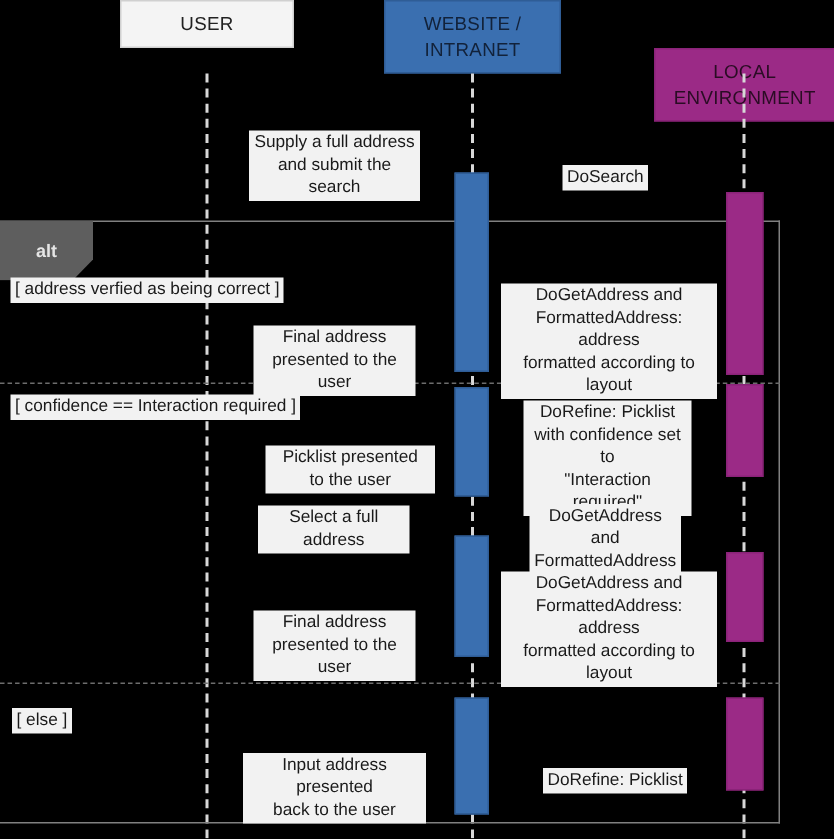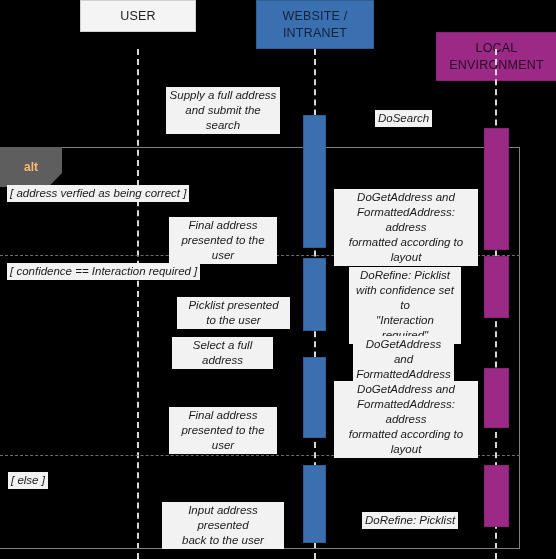--- a/index.html
+++ b/index.html
@@ -86,21 +86,21 @@
     box-sizing: border-box;
     border: 1px solid #808080;
     border-left: none;
     pointer-events: none;
   }
   .alt-tab {
     position: absolute;
     left: 0px; top: 147px;
     width: 62px; height: 40px;
     background: #5e5e5e;
-    color: #fdba74;
+    color: #e5e5e5;
     font-size: 12px;
     font-weight: bold;
     display: flex;
     align-items: center;
     justify-content: center;
     clip-path: polygon(0 0, 100% 0, 100% 65%, 78% 100%, 0 100%);
   }
   .alt-divider {
     position: absolute;
     left: 0px;
@@ -115,21 +115,20 @@
   .label {
     position: absolute;
     box-sizing: border-box;
     background: #f2f2f2;
     color: #1a1a1a;
     font-size: 11.5px;
     line-height: 15px;
     padding: 1px 3px;
     text-align: center;
     white-space: pre-line;
-    font-style: italic;
   }
   .label.guard {
     text-align: left;
     font-size: 11.5px;
   }
 
   .lbl-guard-1   { left: 7px;   top: 185px; }
   .lbl-guard-2   { left: 7px;   top: 263px; }
   .lbl-guard-3   { left: 8px;   top: 472px; }
 

